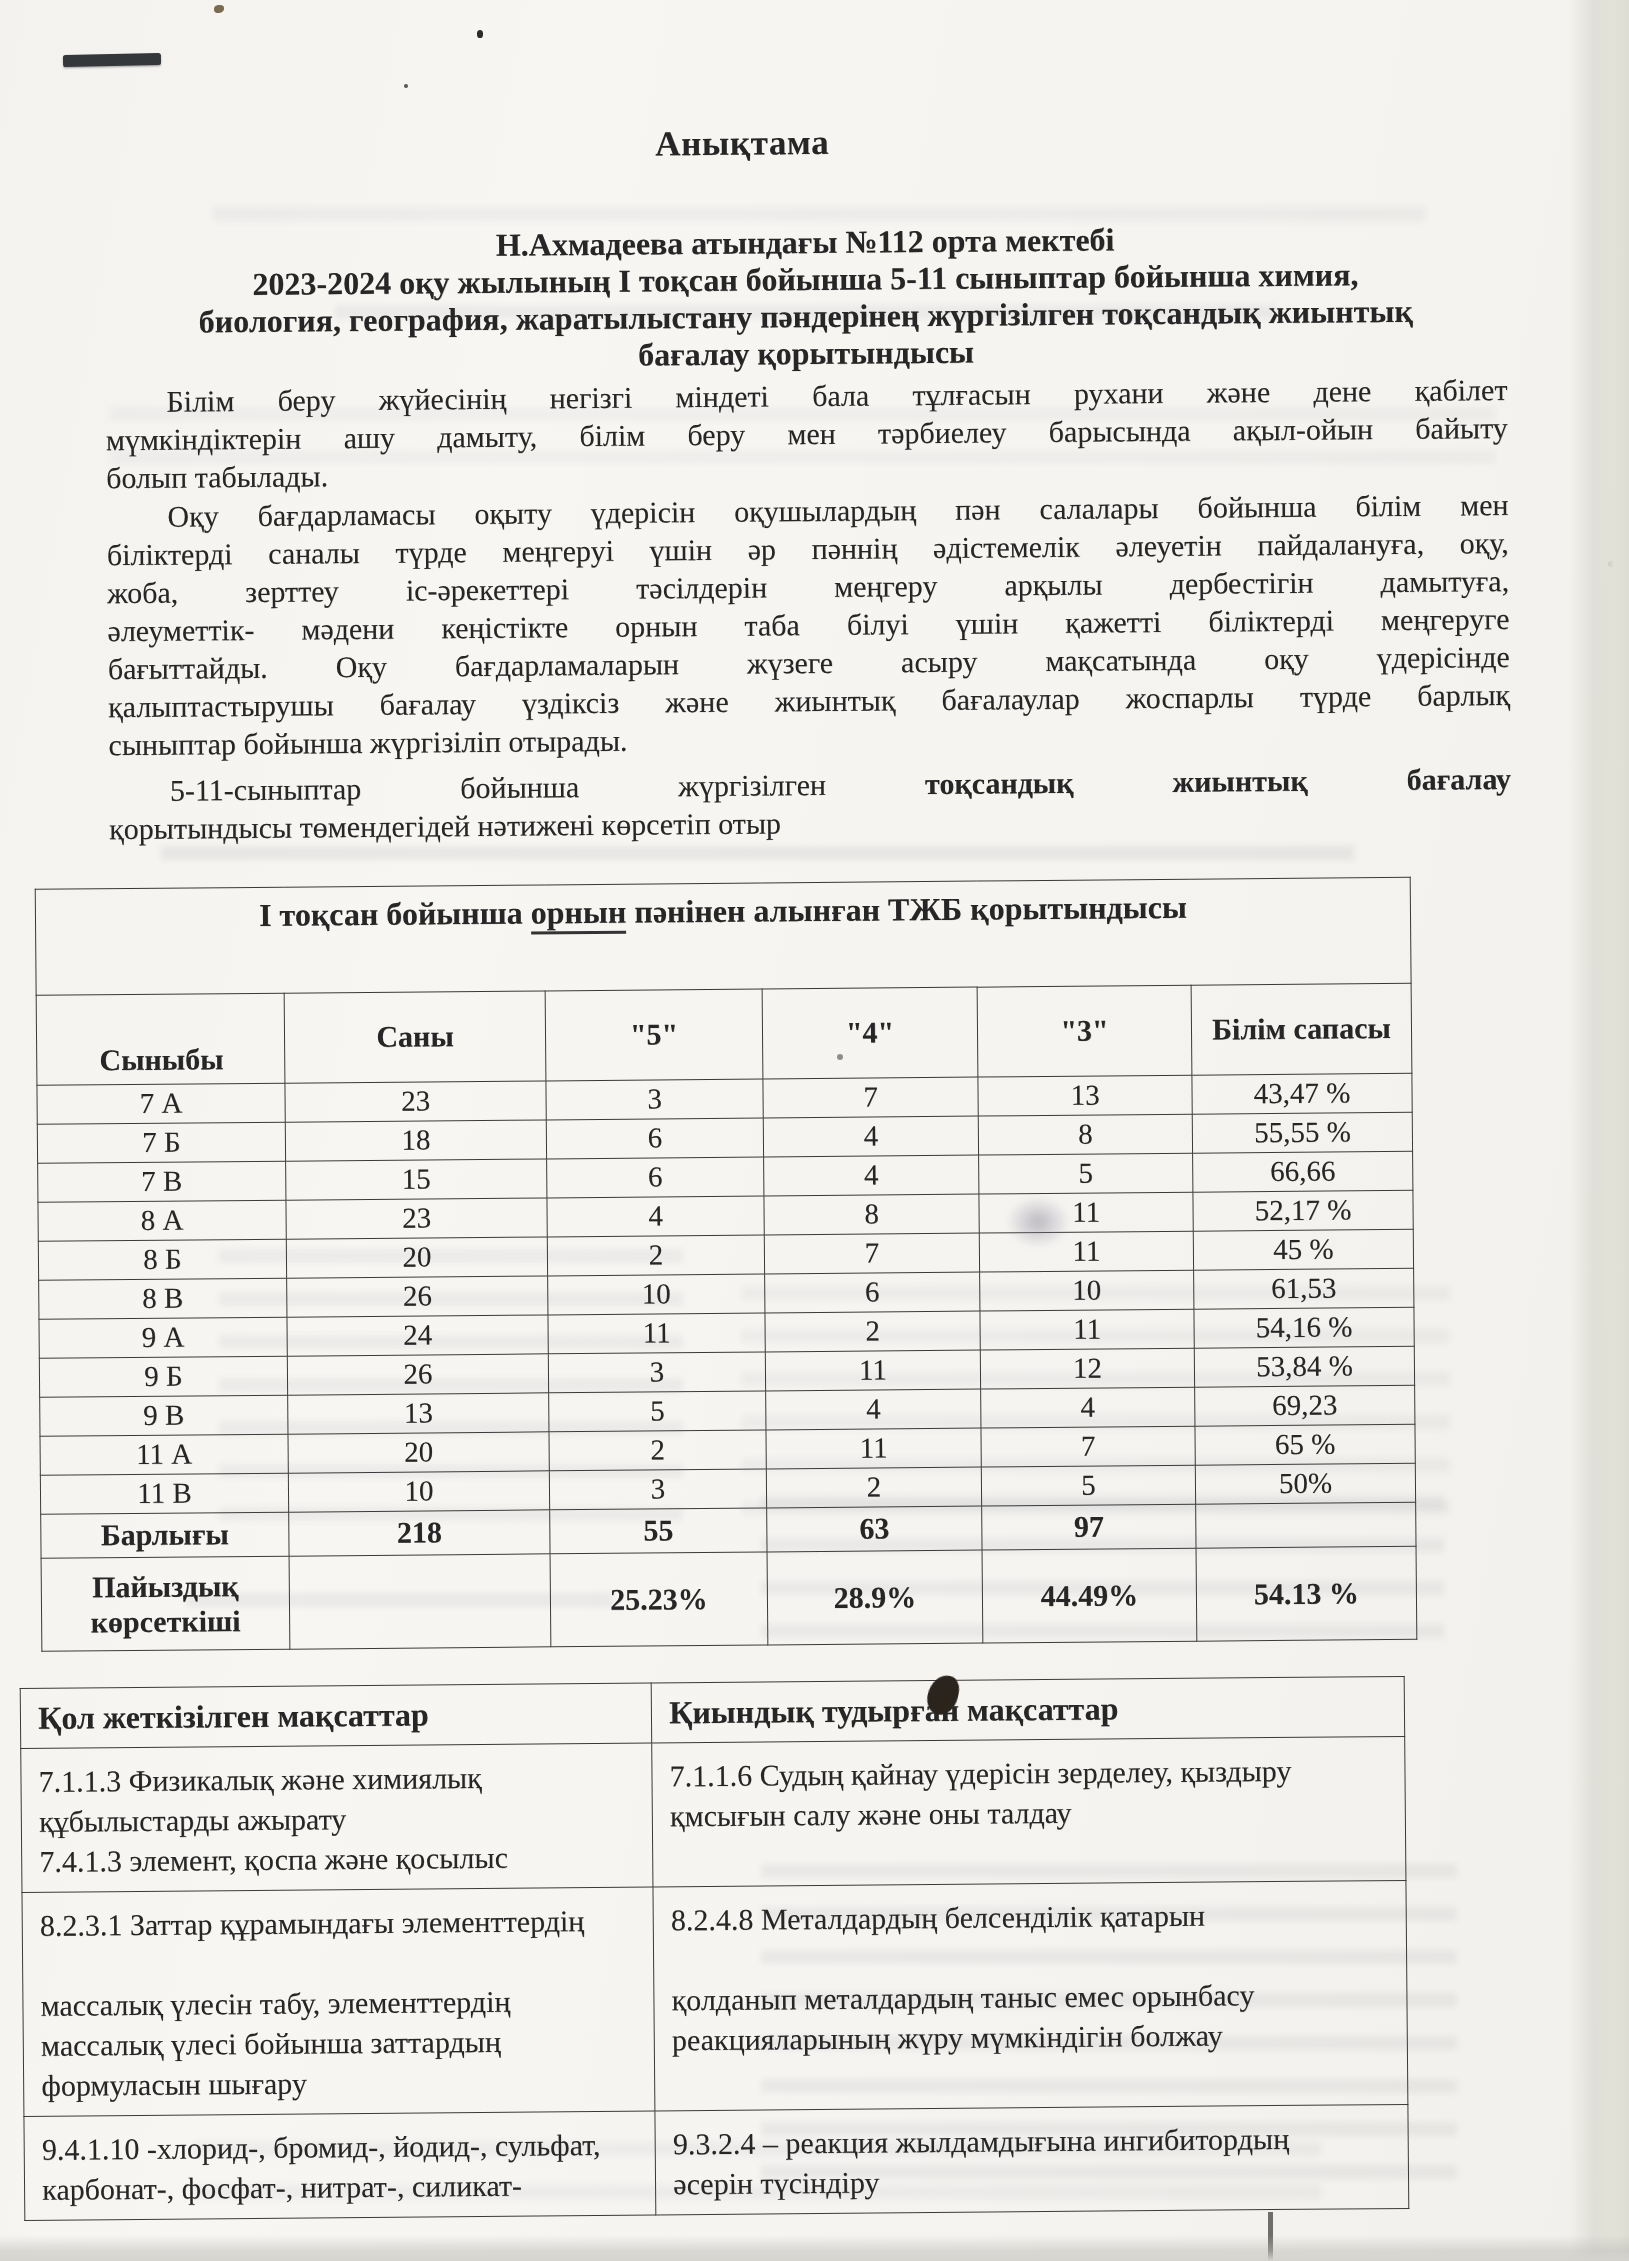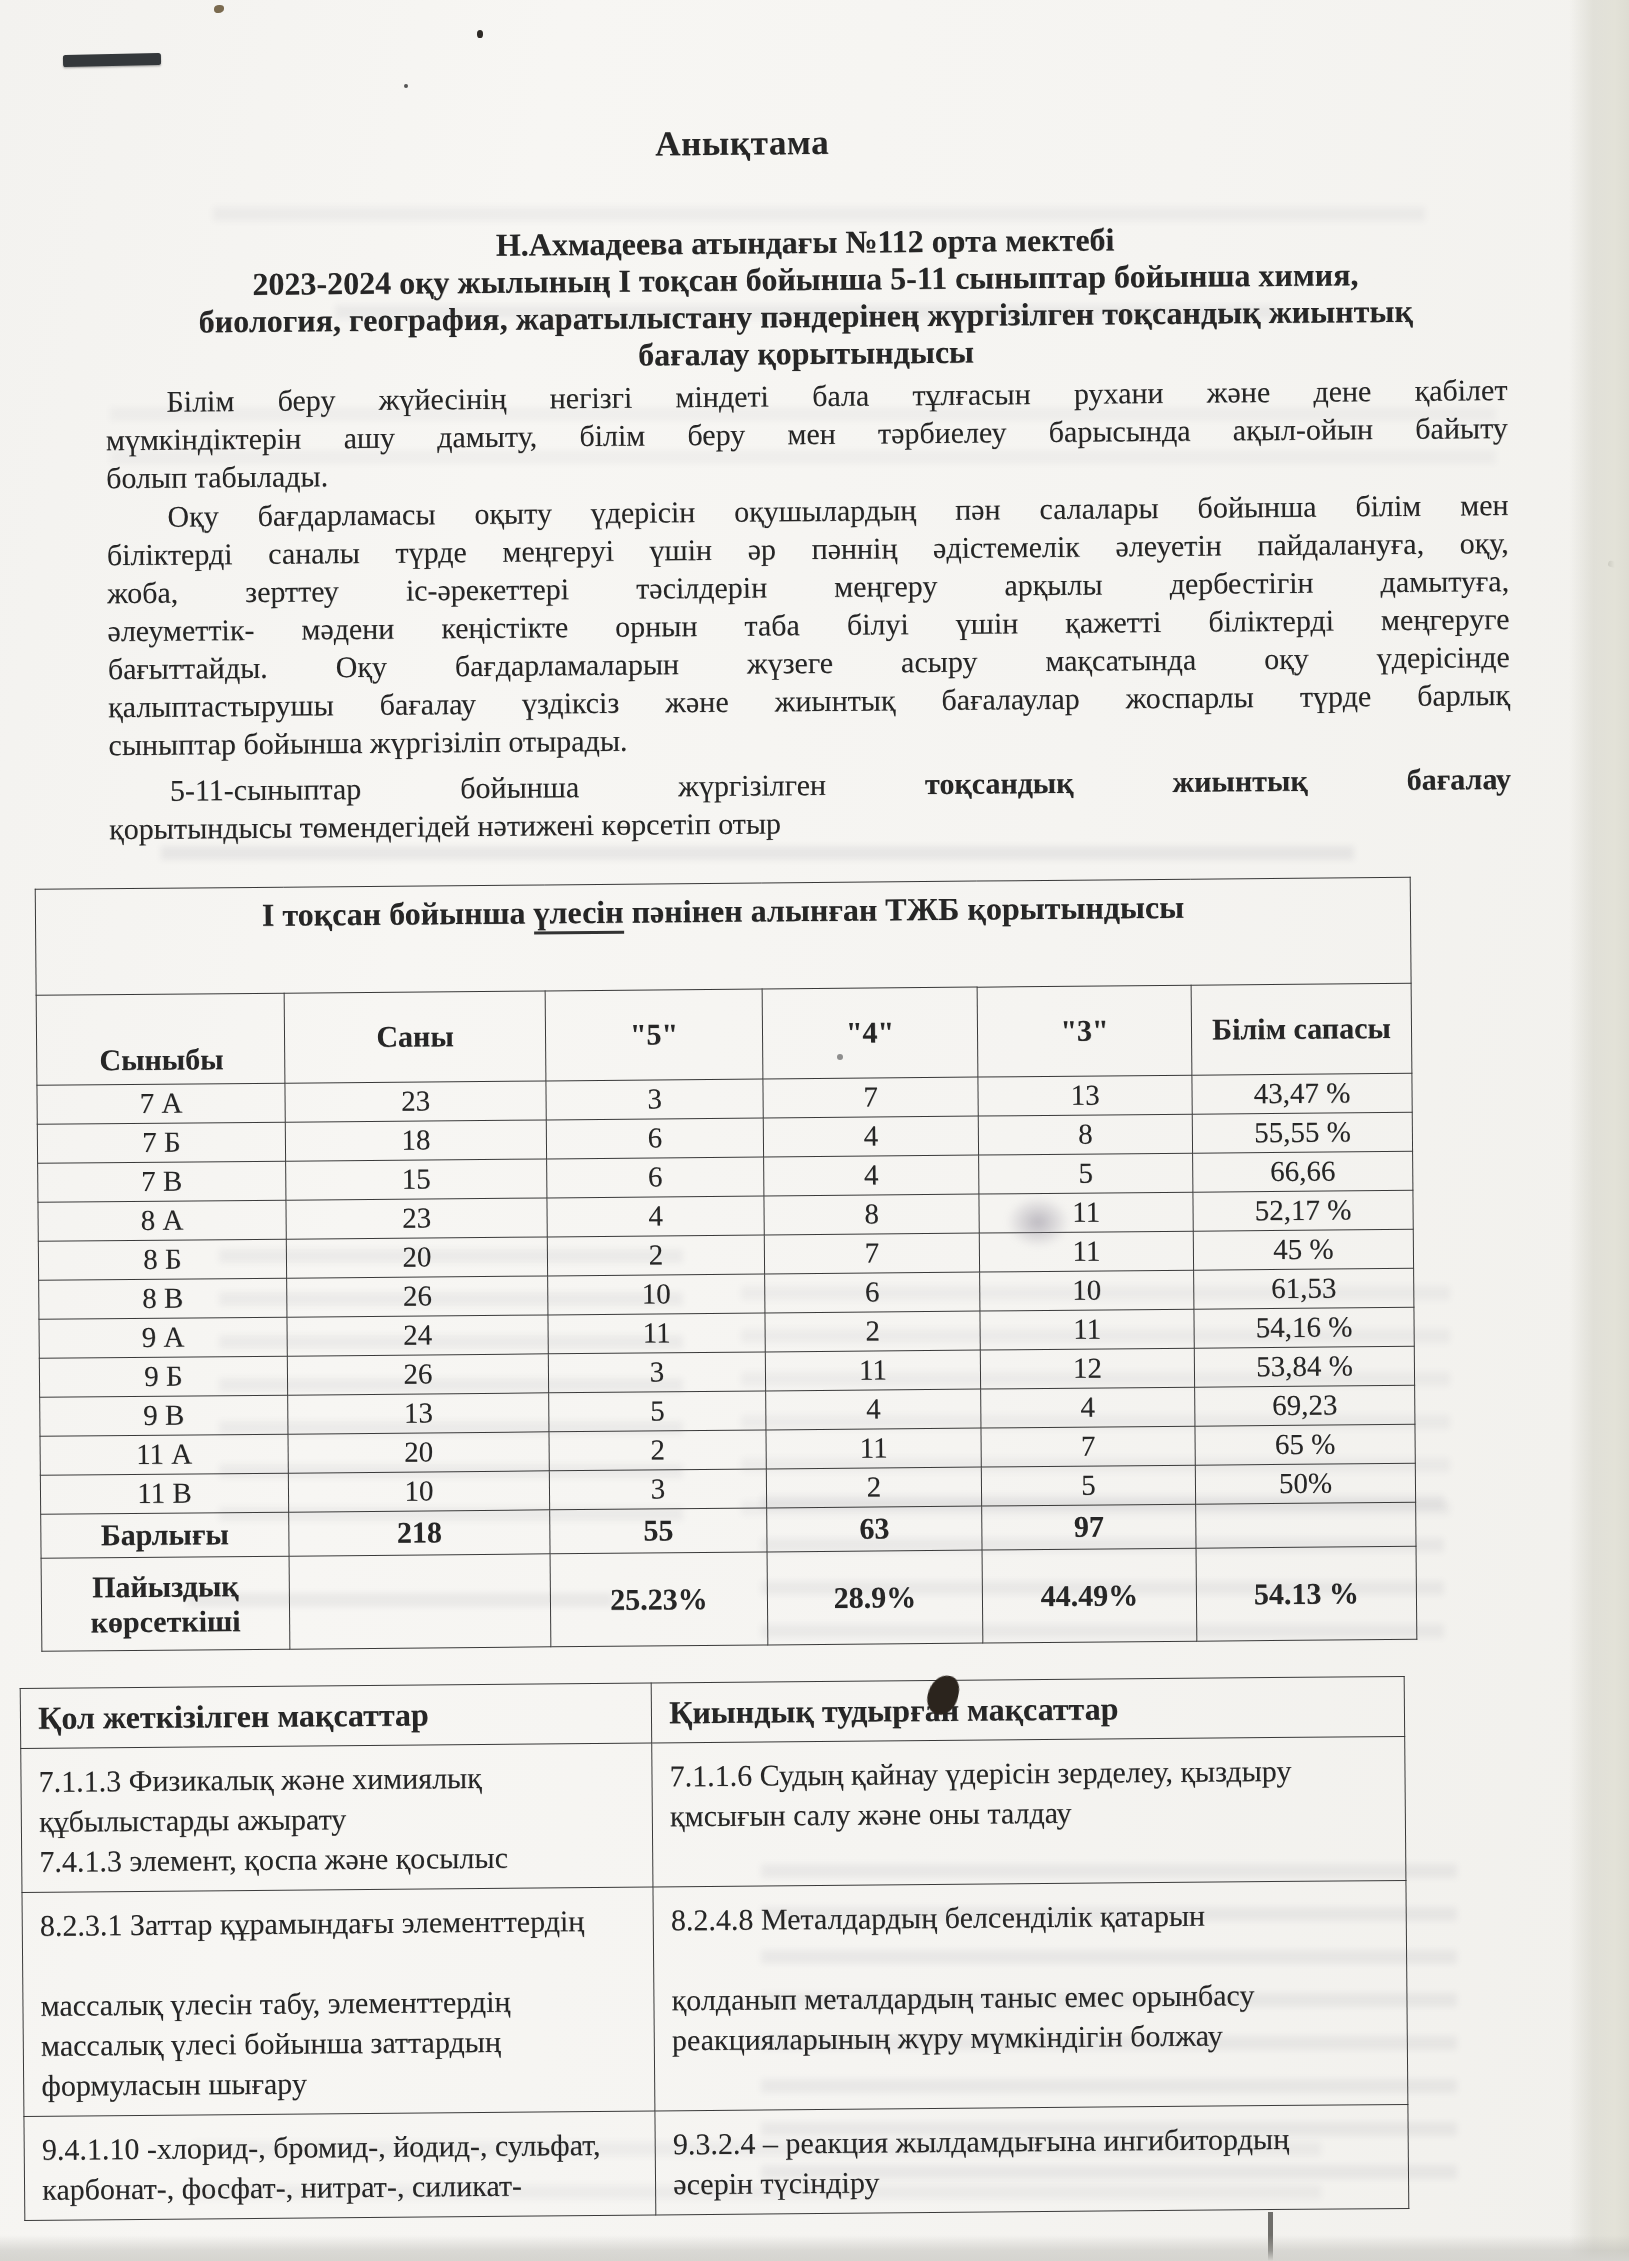--- a/index.html
+++ b/index.html
@@ -123,21 +123,21 @@
       <colgroup>
         <col style="width:248px">
           <col style="width:261px">
           <col style="width:217px">
         <col style="width:215px">
           <col style="width:214px">
           <col style="width:220px">
       </colgroup>
       <tbody>
           <tr>
-        <td class="t1-title" colspan="6"><span>І тоқсан бойынша </span><span class="u">үлесін</span><span> пәнінен алынған ТЖБ қорытындысы</span></td>
+        <td class="t1-title" colspan="6"><span>І тоқсан бойынша </span><span class="u">орнын</span><span> пәнінен алынған ТЖБ қорытындысы</span></td>
       </tr>
       <tr class="t1-head">
         <th class="h0">Сыныбы</th>
         <th>Саны</th>
         <th>"5"</th>
         <th>"4"</th>
         <th>"3"</th>
         <th class="h5">Білім сапасы</th>
       </tr>
       <tr class="dr">

